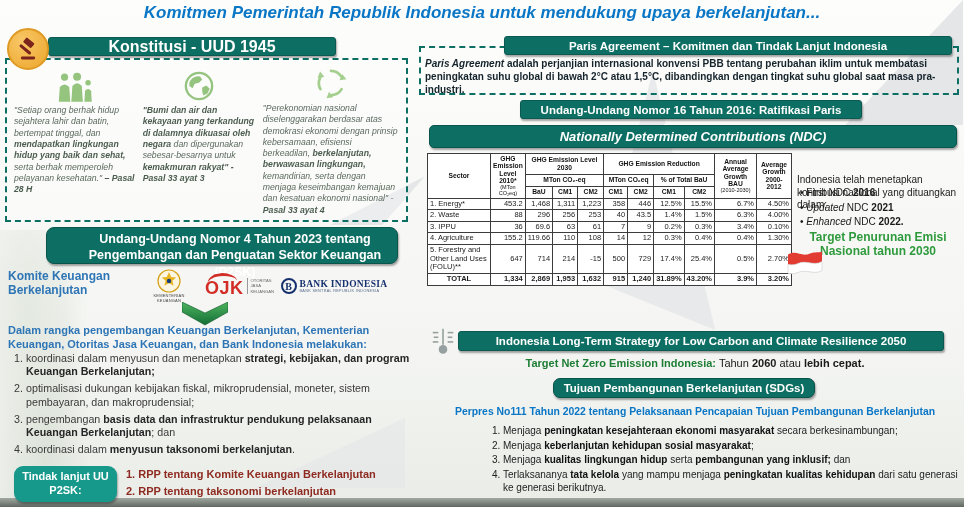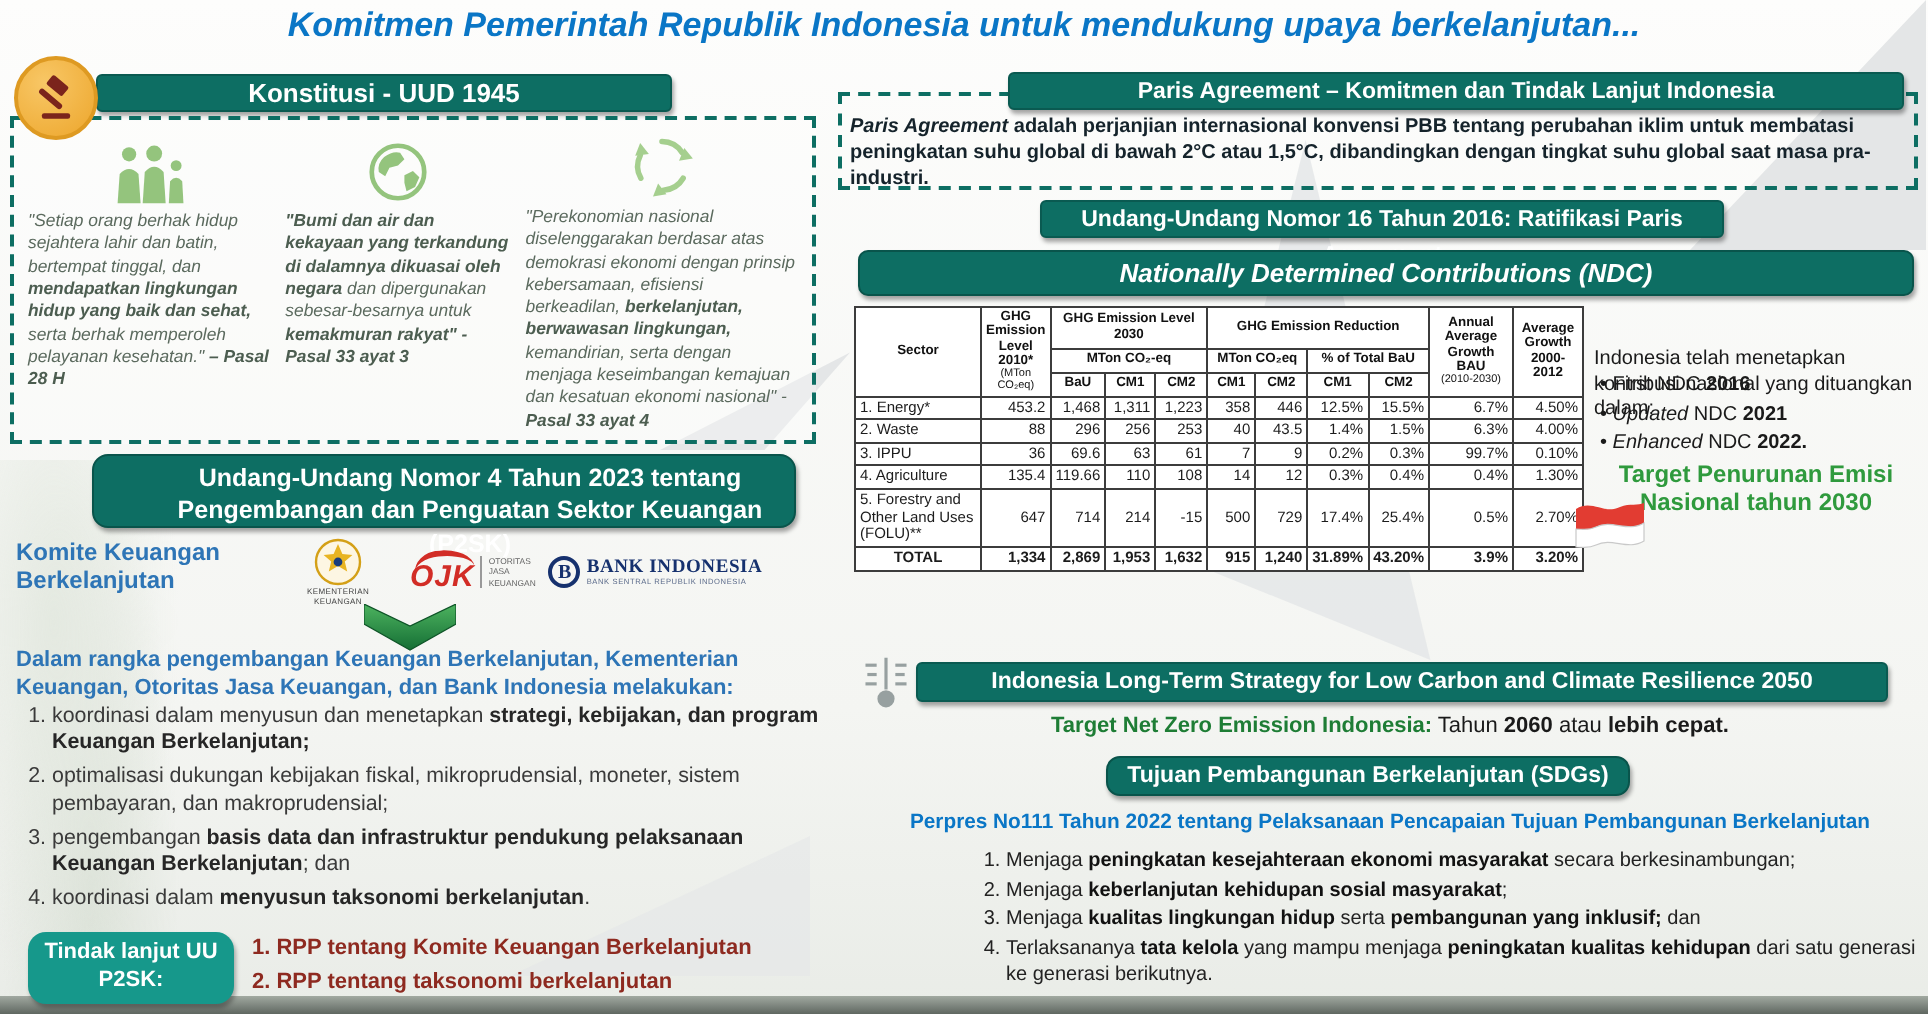--- a/index.html
+++ b/index.html
@@ -31,21 +31,21 @@
   #page-title { top:3px; left:0; width:964px; text-align:center;
     color:#0a76c6; font-size:17px; font-weight:bold; font-style:italic; }
 
   .teal-bar { background:#0d6e63; border:1px solid #0a5a51; color:#fff; font-weight:bold;
     text-align:center; border-radius:3px; box-shadow:1px 2px 2px rgba(0,0,0,.35); }
 
   
   #gavel-badge { left:7px; top:28px; width:42px; height:42px; border-radius:50%;
     background:radial-gradient(circle at 35% 30%, #f8c766, #eda62c); border:2px solid #de9a22;
     display:flex; align-items:center; justify-content:center; z-index:3; }
-  #konstitusi-header { left:48px; top:37px; width:288px; height:19px; font-size:13px; line-height:18px; }
+  #konstitusi-header { left:48px; top:37px; width:288px; height:19px; font-size:16px; line-height:18px; }
   #konstitusi-box { left:5px; top:58px; width:403px; height:164px; border:2px dashed #0d6e63;
     display:flex; gap:7px; padding:4px 7px; background:rgba(255,255,255,.3); }
   .quote-col { display:flex; flex-direction:column; }
   .qc1 { flex:1; } .qc2 { flex:.93; } .qc3 { flex:1.12; }
   .quote-icon { height:38px; display:flex; align-items:flex-end; justify-content:center; margin-bottom:3px; }
   .quote-text { font-size:8.7px; font-style:italic; color:#5b6a5e; line-height:1.3; }
   .quote-text b { color:#4c5d50; }
 
   #p2sk-header { left:46px; top:227px; width:352px; height:37px; border-radius:8px;
     font-size:12.5px; line-height:1.3; padding-top:3px; border:1.5px solid #09544b;padding-left:26px; }
@@ -53,21 +53,21 @@
     color:#2e75b6; line-height:1.2; }
   #logos-row { left:142px; top:266px; width:268px; height:40px; display:flex;
     align-items:center; gap:9px; }
   .logo-kemenkeu { display:flex; flex-direction:column; align-items:center; width:54px; }
   .logo-caption { font-size:4px; color:#444; text-align:center; line-height:1.1; margin-top:1px;
     letter-spacing:.2px; }
   .logo-ojk { display:flex; align-items:center; gap:3px; }
   .ojk-mark { position:relative; padding-top:5px; }
   .ojk-arc { position:absolute; left:2px; top:0; width:30px; height:12px;
     border-top:3px solid #d22d26; border-radius:50% 70% 0 0 / 100% 100% 0 0; transform:rotate(-6deg); }
-  .ojk-text { color:#d22d26; font-weight:bold; font-size:15px; letter-spacing:.5px; font-style:italic; }
+  .ojk-text { color:#d22d26; font-weight:bold; font-size:18px; letter-spacing:.5px; }
   .ojk-caption { font-size:4.2px; color:#666; width:25px; line-height:1.25;
     border-left:1px solid #999; padding-left:3px; }
   .logo-bi { display:flex; align-items:center; gap:3px; }
   .bi-circle { width:16px; height:16px; border:2px solid #16316e; border-radius:50%;
     color:#16316e; font-family:"Liberation Serif",serif; font-weight:bold; font-size:10px;
     display:flex; align-items:center; justify-content:center; }
   .bi-words { display:flex; flex-direction:column; }
   .bi-name { font-family:"Liberation Serif",serif; font-size:9.5px; font-weight:bold;
     color:#16316e; letter-spacing:.3px; white-space:nowrap; }
   .bi-sub { font-size:3.8px; color:#5a6a8a; letter-spacing:.3px; white-space:nowrap; }
@@ -343,26 +343,26 @@
         <tr>
           <td class="sec">3. IPPU</td>
           <td>36</td>
           <td>69.6</td>
           <td>63</td>
           <td>61</td>
           <td>7</td>
           <td>9</td>
           <td>0.2%</td>
           <td>0.3%</td>
-          <td>99.7%</td>
+          <td>3.4%</td>
           <td>0.10%</td>
         </tr>
         <tr>
           <td class="sec">4. Agriculture</td>
-          <td>135.4</td>
+          <td>155.2</td>
           <td>119.66</td>
           <td>110</td>
           <td>108</td>
           <td>14</td>
           <td>12</td>
           <td>0.3%</td>
           <td>0.4%</td>
           <td>0.4%</td>
           <td>1.30%</td>
         </tr>

